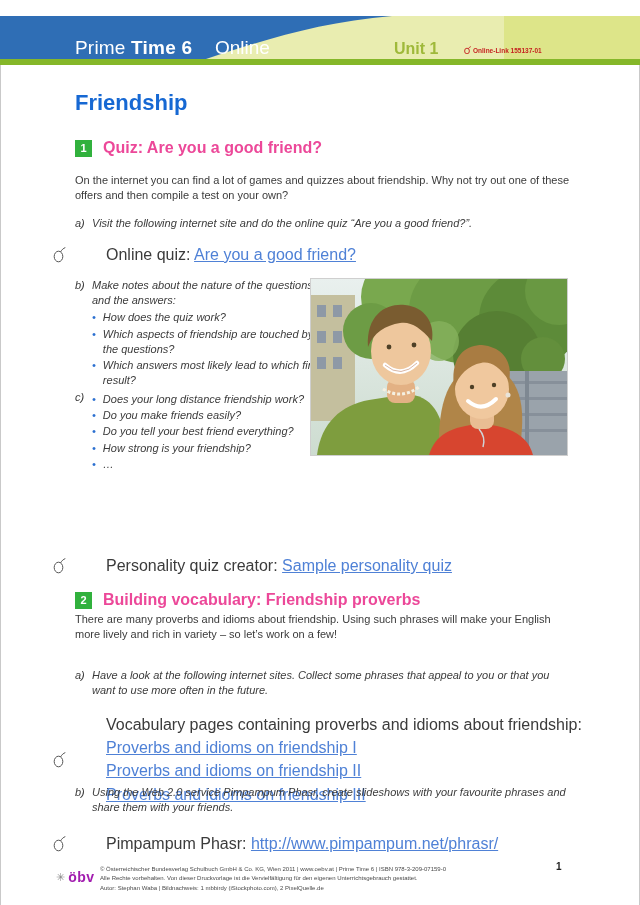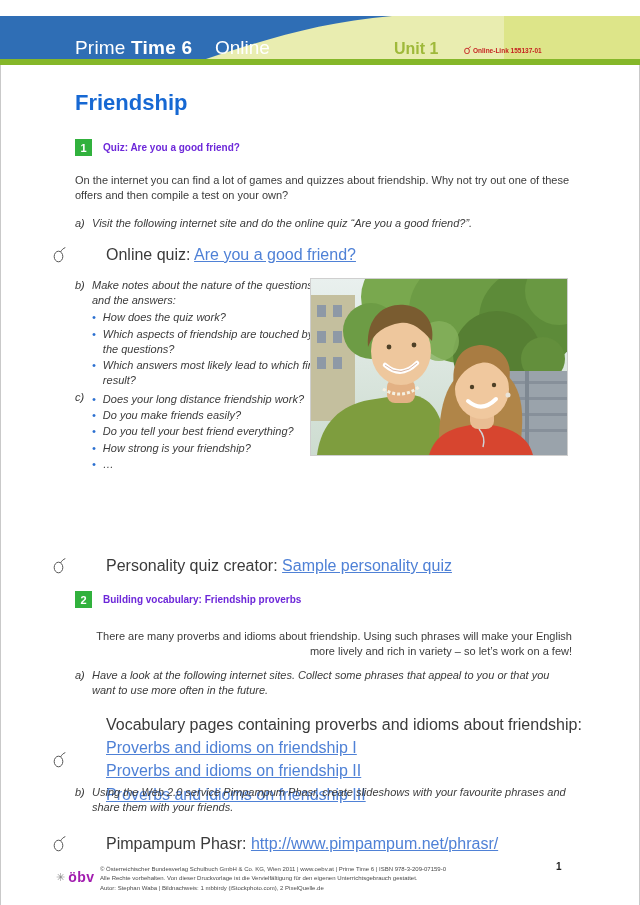--- a/index.html
+++ b/index.html
@@ -16,21 +16,21 @@
   .brand{position:absolute;top:21px;left:75px;font-size:19px;color:#ffffff;letter-spacing:.2px;}
   .brand b{font-weight:700;}
   .brand-online{position:absolute;top:21px;left:215px;font-size:19px;color:#ffffff;}
   .unit{position:absolute;top:24px;left:394px;font-size:16px;font-weight:700;color:#9fb93a;}
   .online-link{position:absolute;top:30px;left:464px;font-size:6.5px;font-weight:700;color:#c51f1f;display:flex;align-items:center;gap:2px;}
   
   .title{position:absolute;top:74px;left:75px;font-size:22px;font-weight:700;color:#1668d3;}
   .sec{position:absolute;left:75px;display:flex;align-items:center;gap:11px;}
   .secnum{width:17px;height:17px;background:#31b13d;color:#fff;font-size:11px;font-weight:700;
           display:flex;align-items:center;justify-content:center;}
-  .sechead{font-size:10px;font-weight:700;color:#6d28d9;}
+  .sechead{font-size:16px;font-weight:700;color:#ec4899;}
   .body-text{position:absolute;left:75px;font-size:11px;line-height:1.38;color:#3b3b3b;}
   .task{position:absolute;left:75px;display:flex;font-size:11px;font-style:italic;line-height:1.38;color:#3b3b3b;}
   .task .lbl{width:17px;flex:0 0 17px;}
   .bullets{margin:2px 0 0 0;padding:0;list-style:none;}
   .bullets li{display:flex;gap:7px;margin-top:1px;}
   .bullets .dot{color:#2b6fd0;flex:0 0 auto;}
   .res{position:absolute;left:53px;display:flex;gap:37px;font-size:16px;color:#3b3b3b;align-items:center;}
   .res .txt{line-height:1.45;}
   a.link{color:#4f81d6;text-decoration:underline;cursor:pointer;}
   
@@ -205,21 +205,21 @@
     <div class="txt" style="margin-left:3px;">
       <span>Personality quiz creator: </span><a class="link">Sample personality quiz</a>
     </div>
   </div>
 
   <div class="sec" style="top:575px;">
     <div class="secnum">2</div>
     <div class="sechead">Building vocabulary: Friendship proverbs</div>
   </div>
 
-  <div class="body-text" style="top:613px;width:497px;text-align:right;">There are many proverbs and idioms about friendship. Using such phrases will make your English more lively and rich in variety – so let’s work on a few!</div>
+  <div class="body-text" style="top:596px;width:497px;">There are many proverbs and idioms about friendship. Using such phrases will make your English more lively and rich in variety – so let’s work on a few!</div>
 
   <div class="task" style="top:652px;width:500px;">
     <span class="lbl">a)</span>
     <span>Have a look at the following internet sites. Collect some phrases that appeal to you or that you want to use more often in the future.</span>
   </div>
 
   <div class="res" style="top:697px;">
     <svg width="13" height="17" viewBox="0 0 13 17">
       <ellipse cx="5.5" cy="10.5" rx="4.3" ry="5.3" fill="none" stroke="#555" stroke-width="1"></ellipse>
       <path d="M7.5 6 C9 3.5 10.3 2.4 12.3 1.6" fill="none" stroke="#555" stroke-width="1"></path>

